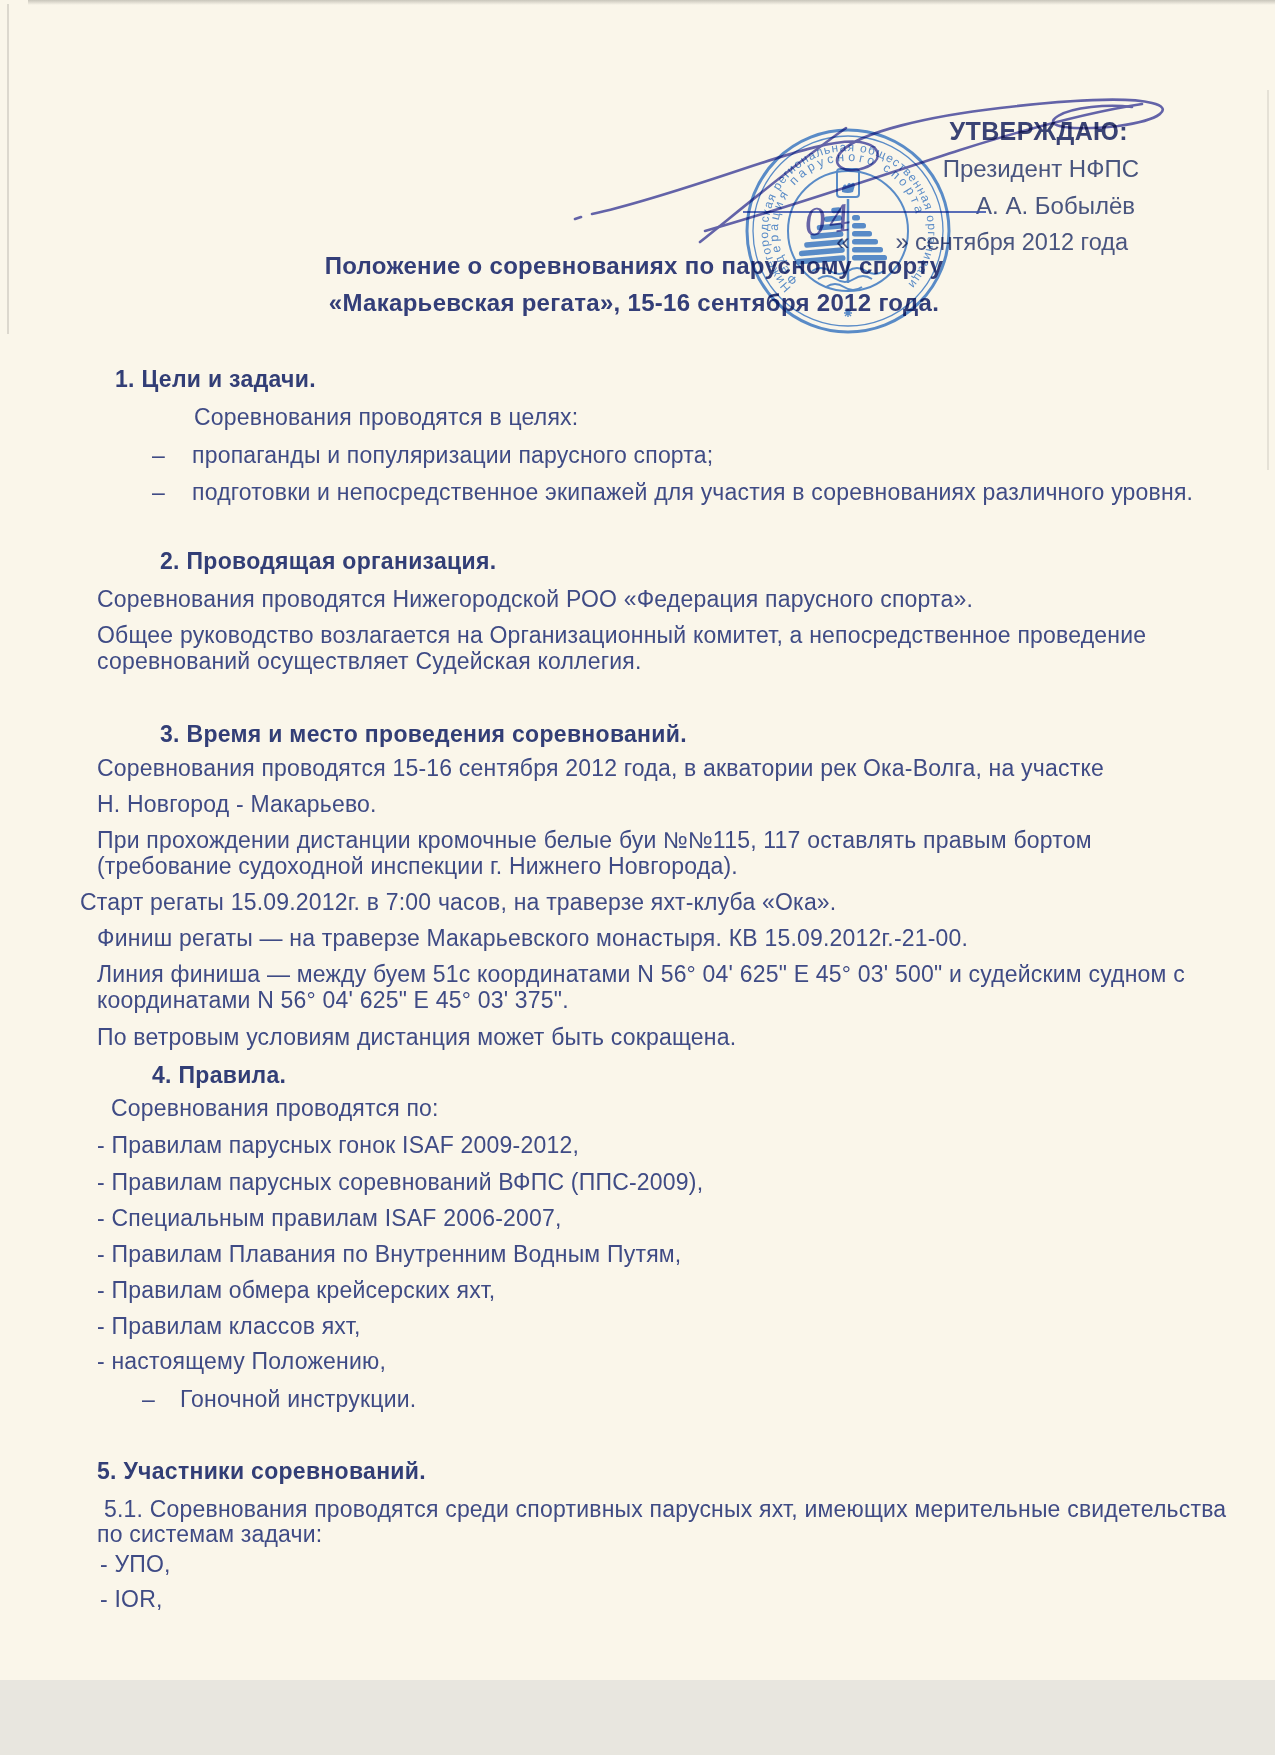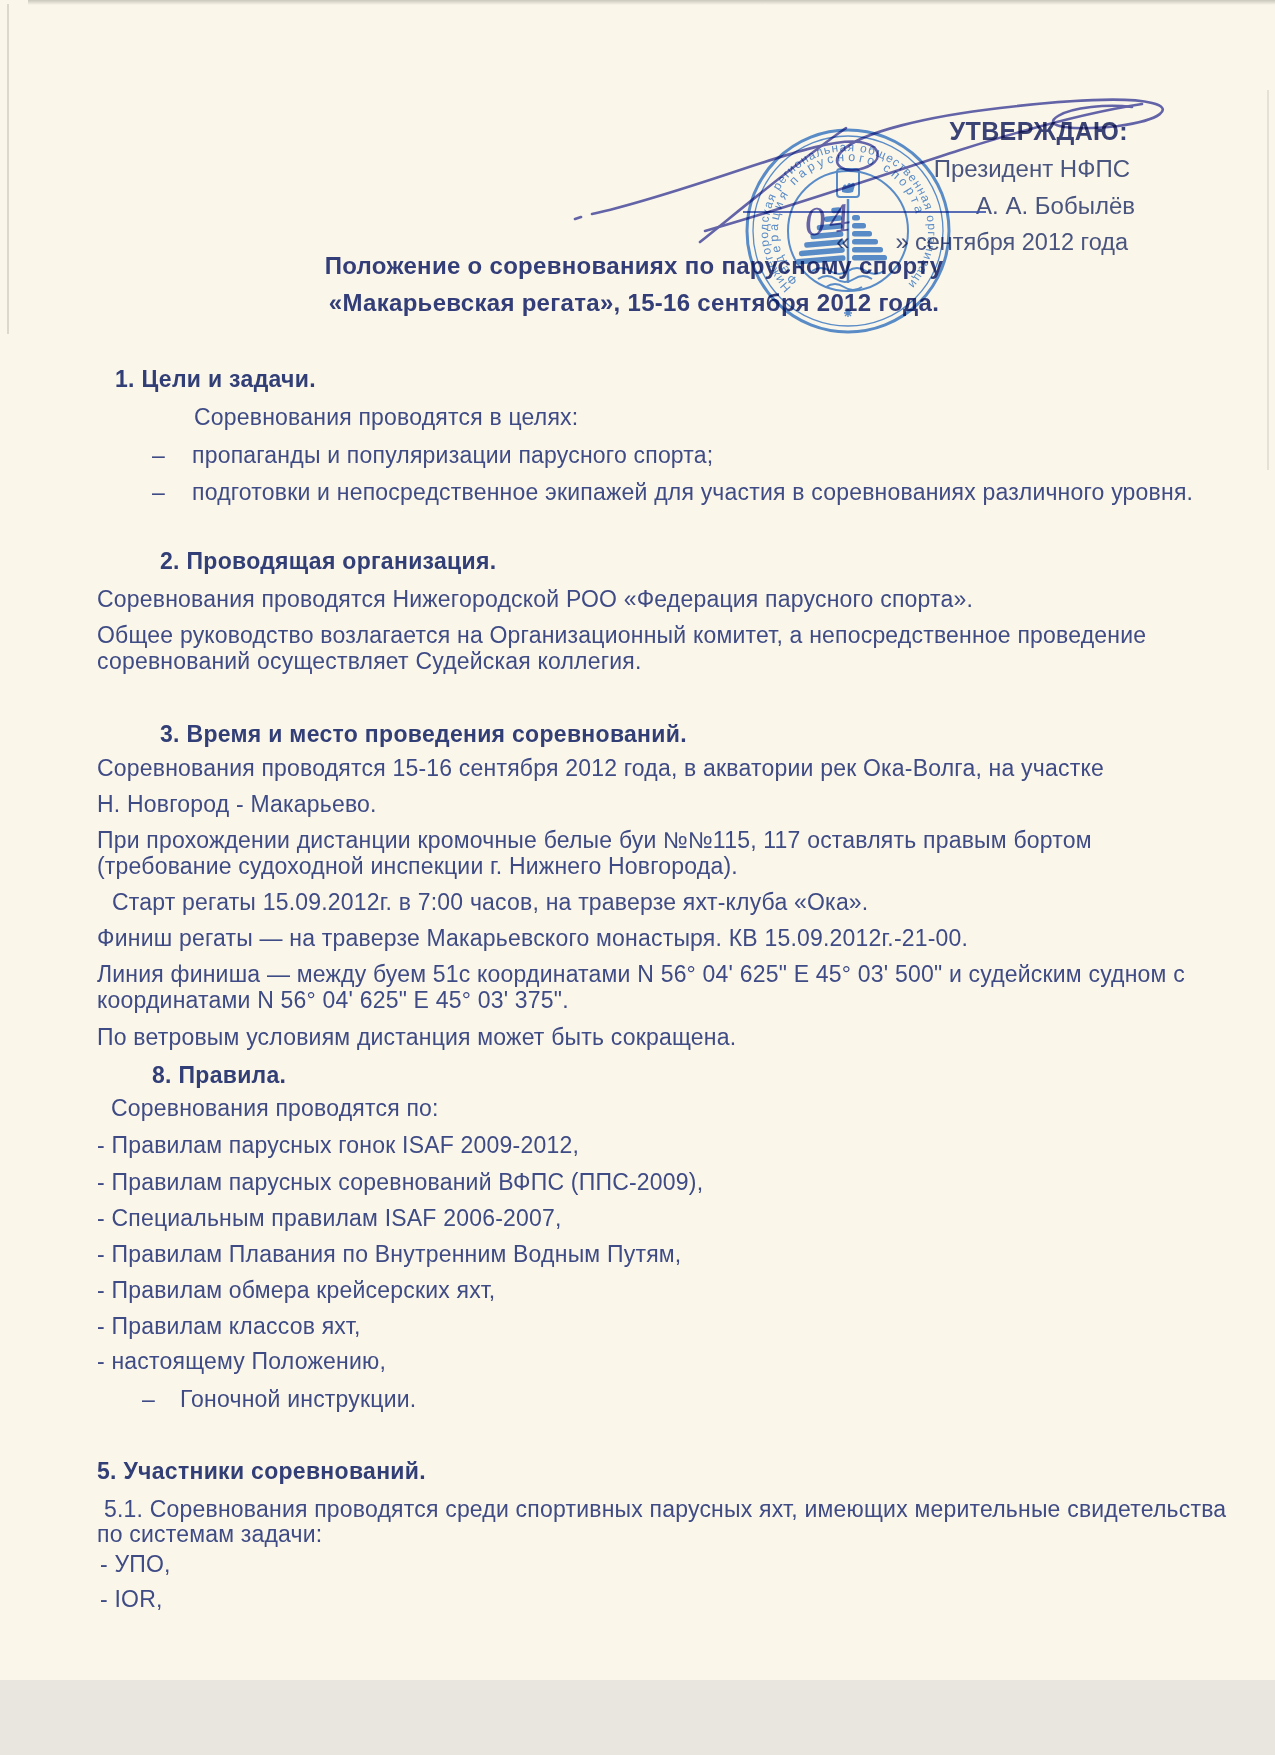--- a/index.html
+++ b/index.html
@@ -52,21 +52,21 @@
 <body>
 
 <div class="page">
 
   <div class="edge-top"></div>
   <div class="edge-left"></div>
   <div class="edge-right"></div>
   <div class="edge-bottom"></div>
 
   <div class="appr appr-label" style="top:117px;right:147px">УТВЕРЖДАЮ:</div>
-  <div class="appr" style="top:155px;right:145px">Президент НФПС</div>
+  <div class="appr" style="top:155px;right:136px">Президент НФПС</div>
   <div class="appr" style="top:192px;right:140px">А. А. Бобылёв</div>
   <div class="sig-underline"></div>
   <div class="appr" style="top:229px;right:147px;font-size:23.5px">
     <span>«</span><span class="day-gap"></span><span>»</span>&nbsp;<span>сентября 2012 года</span>
   </div>
   <div class="handwritten">04</div>
 
   <div class="title-line" style="top:252px">Положение о соревнованиях по парусному спорту</div>
   <div class="title-line" style="top:289px">«Макарьевская регата», 15-16 сентября 2012 года.</div>
 
@@ -131,27 +131,27 @@
   <div class="hline" style="left:160px;top:548px">2.  Проводящая организация.</div>
   <div class="line" style="left:97px;top:586px">Соревнования проводятся Нижегородской РОО «Федерация парусного спорта».</div>
   <div class="line" style="left:97px;top:648px">соревнований осуществляет Судейская коллегия.</div>
   <div class="line" style="left:97px;top:622px">Общее руководство возлагается на Организационный комитет, а непосредственное проведение</div>
 
   <div class="hline" style="left:160px;top:721px">3.  Время и место проведения соревнований.</div>
   <div class="line" style="left:97px;top:755px">Соревнования проводятся 15-16 сентября 2012 года, в акватории рек Ока-Волга, на участке</div>
   <div class="line" style="left:97px;top:791px">Н. Новгород - Макарьево.</div>
   <div class="line" style="left:97px;top:827px">При прохождении дистанции кромочные белые буи №№115, 117 оставлять правым бортом</div>
   <div class="line" style="left:97px;top:853px">(требование судоходной инспекции г. Нижнего Новгорода).</div>
-  <div class="line" style="left:112px;top:889px">Старт регаты 15.09.2012г. в 7:00 часов, на траверзе яхт-клуба «Ока».</div>
+  <div class="line" style="left:80px;top:889px">Старт регаты 15.09.2012г. в 7:00 часов, на траверзе яхт-клуба «Ока».</div>
   <div class="line" style="left:97px;top:925px">Финиш регаты — на траверзе Макарьевского монастыря. КВ 15.09.2012г.-21-00.</div>
   <div class="line" style="left:97px;top:961px">Линия финиша — между буем 51с координатами N 56° 04' 625"  E 45° 03' 500" и судейским судном с</div>
   <div class="line" style="left:97px;top:987px">координатами N 56° 04' 625"  E 45° 03' 375".</div>
   <div class="line" style="left:97px;top:1024px">По ветровым условиям дистанция может быть сокращена.</div>
 
-  <div class="hline" style="left:152px;top:1062px">8.  Правила.</div>
+  <div class="hline" style="left:152px;top:1062px">4.  Правила.</div>
   <div class="line" style="left:111px;top:1095px">Соревнования проводятся по:</div>
   <div class="line" style="left:97px;top:1132px">- Правилам парусных гонок ISAF 2009-2012,</div>
   <div class="line" style="left:97px;top:1169px">- Правилам парусных соревнований ВФПС (ППС-2009),</div>
   <div class="line" style="left:97px;top:1205px">- Специальным правилам ISAF 2006-2007,</div>
   <div class="line" style="left:97px;top:1277px">- Правилам обмера крейсерских яхт,</div>
   <div class="line" style="left:97px;top:1241px">- Правилам Плавания по Внутренним Водным Путям,</div>
   <div class="line" style="left:97px;top:1313px">- Правилам классов яхт,</div>
   <div class="line" style="left:97px;top:1348px">- настоящему Положению,</div>
   <div class="line" style="left:142px;top:1386px"><span class="dash-sm">–</span><span>Гоночной инструкции.</span></div>
 

